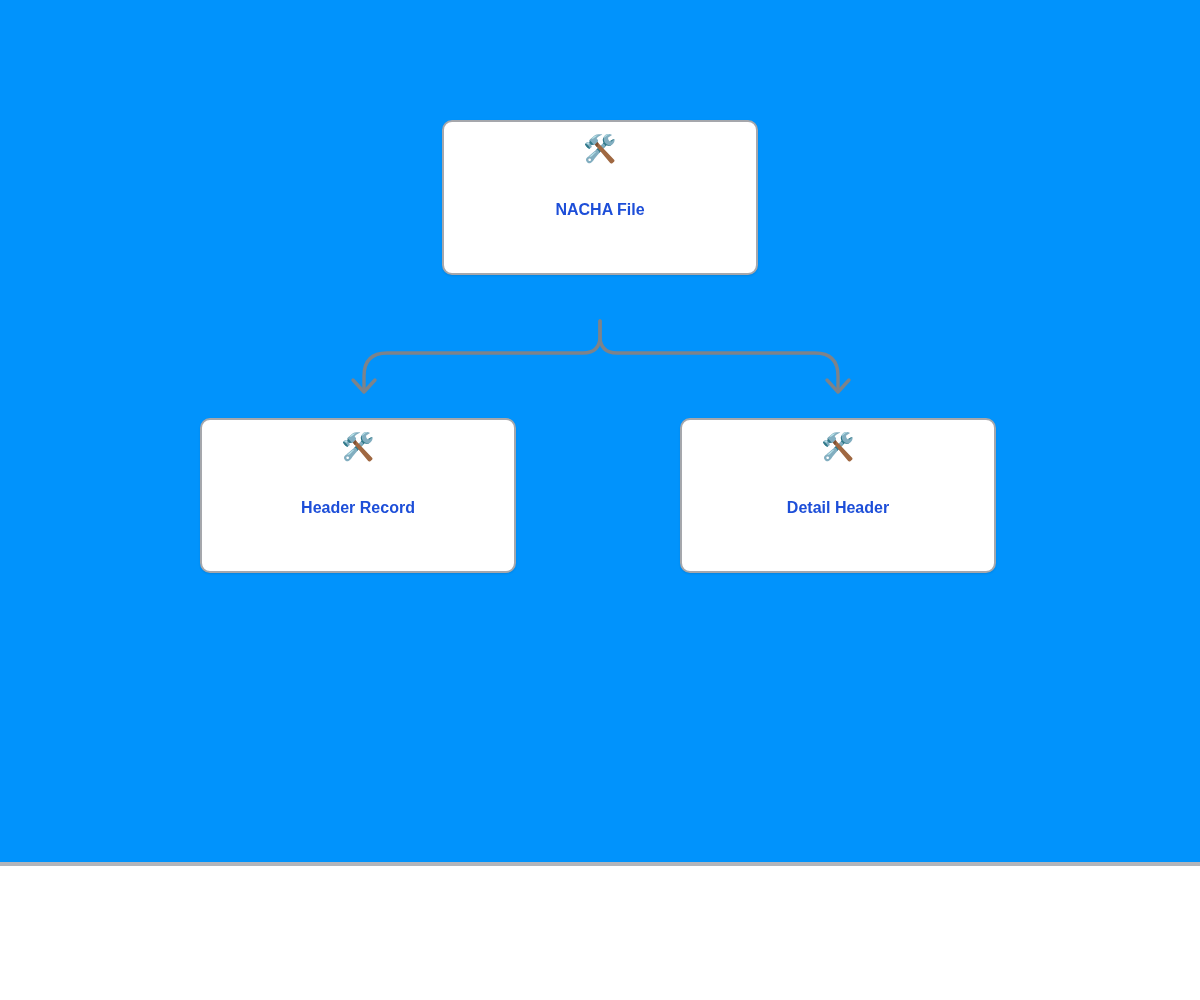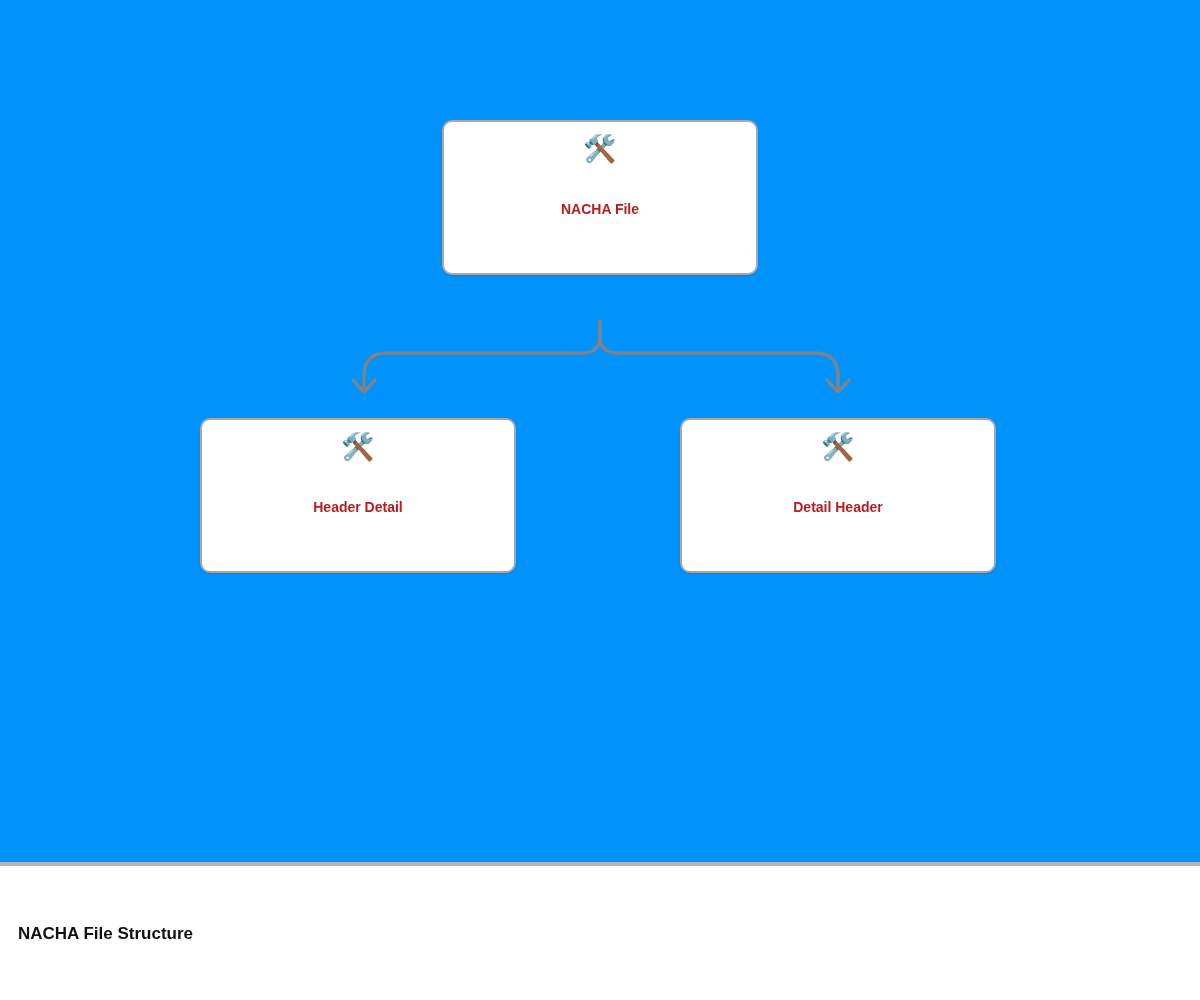--- a/index.html
+++ b/index.html
@@ -44,23 +44,23 @@
     align-items: center;
     text-align: center;
   }
   .node-card .node-icon {
     margin-top: 12px;
     font-size: 27px;
     line-height: 31px;
   }
   .node-card .node-label {
     margin-top: 34px;
-    font-size: 14px;
+    font-size: 16px;
     font-weight: 700;
-    color: #b91c1c;
+    color: #1d4ed8;
     line-height: 21px;
   }
   .node-root   { left: 442px; top: 120px; }
   .node-left   { left: 200px; top: 418px; }
   .node-right  { left: 680px; top: 418px; }
   
   .canvas-divider {
     position: absolute;
     left: 0; top: 862px;
     width: 1200px;
@@ -105,29 +105,26 @@
       </g>
     </svg>
 
     <div class="node-card node-root">
       <div class="node-icon">🛠️</div>
       <div class="node-label">NACHA File</div>
     </div>
 
     <div class="node-card node-left">
       <div class="node-icon">🛠️</div>
-      <div class="node-label">Header Detail</div>
+      <div class="node-label">Header Record</div>
     </div>
 
     <div class="node-card node-right">
       <div class="node-icon">🛠️</div>
       <div class="node-label">Detail Header</div>
     </div>
 
   </div>
 
   <div class="canvas-divider"></div>
 
-  <div class="caption-band">
-    <div class="caption-text">NACHA File Structure</div>
-  </div>
 
 </div>
 
 </body></html>

